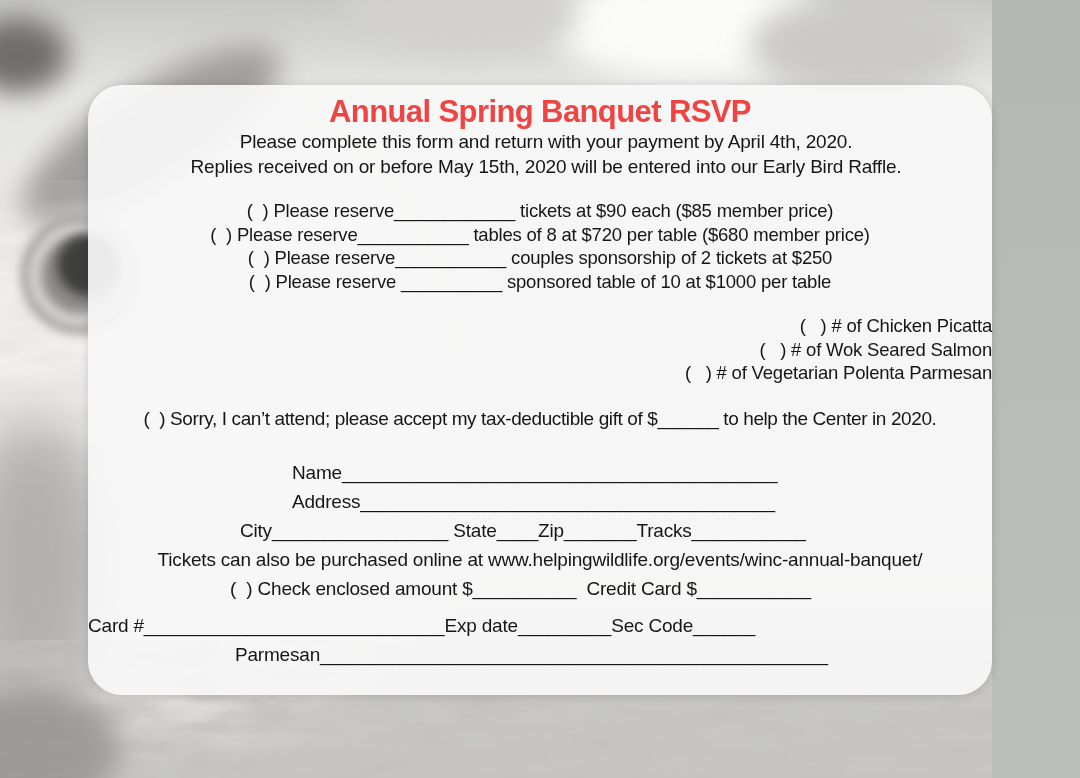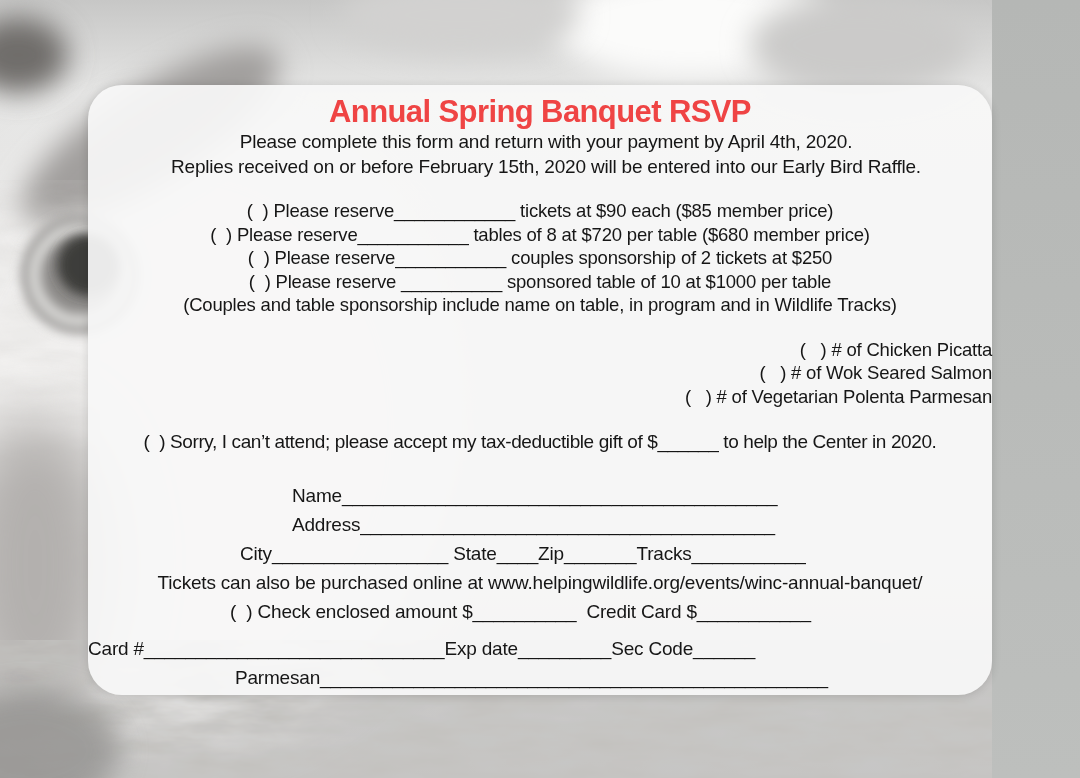--- a/index.html
+++ b/index.html
@@ -83,29 +83,28 @@
     <ellipse cx="30" cy="750" rx="90" ry="60" fill="#7c7a78" opacity="0.55" filter="url(#b14)"></ellipse>
     <rect x="992" y="0" width="88" height="778" fill="url(#gband)"></rect>
   </svg>
 
   <div class="card">
 
     <div class="title line">Annual Spring Banquet RSVP</div>
 
     <div class="intro">
       <div class="line">Please complete this form and return with your payment by April 4th, 2020.</div>
-      <div class="line">Replies received on or before February 15th, 2020 will be entered into our Early Bird Raffle.</div>
+      <div class="line">Replies received on or before May 15th, 2020 will be entered into our Early Bird Raffle.</div>
     </div>
 
     <div class="res">
       <div class="line"><span>(  )</span><span> Please reserve</span><span>____________</span><span> tickets at $90 each ($85 member price)</span></div>
       <div class="line"><span>(  )</span><span> Please reserve</span><span>___________</span><span> tables of 8 at $720 per table ($680 member price)</span></div>
       <div class="line"><span>(  )</span><span> Please reserve</span><span>___________</span><span> couples sponsorship of 2 tickets at $250</span></div>
       <div class="line"><span>(  )</span><span> Please reserve </span><span>__________</span><span> sponsored table of 10 at $1000 per table</span></div>
-      <div class="line">(Couples and table sponsorship include name on table, in program and in Wildlife Tracks)</div>
     </div>
 
     <div class="meals">
       <div class="line"><span>(   )</span><span> # of Chicken Picatta</span></div>
       <div class="line"><span>(   )</span><span> # of Wok Seared Salmon</span></div>
       <div class="line"><span>(   )</span><span> # of Vegetarian Polenta Parmesan</span></div>
     </div>
 
     <div class="decline">
       <div class="line"><span>(  )</span><span> Sorry, I can’t attend; please accept my tax-deductible gift of $</span><span>______</span><span> to help the Center in 2020.</span></div>

